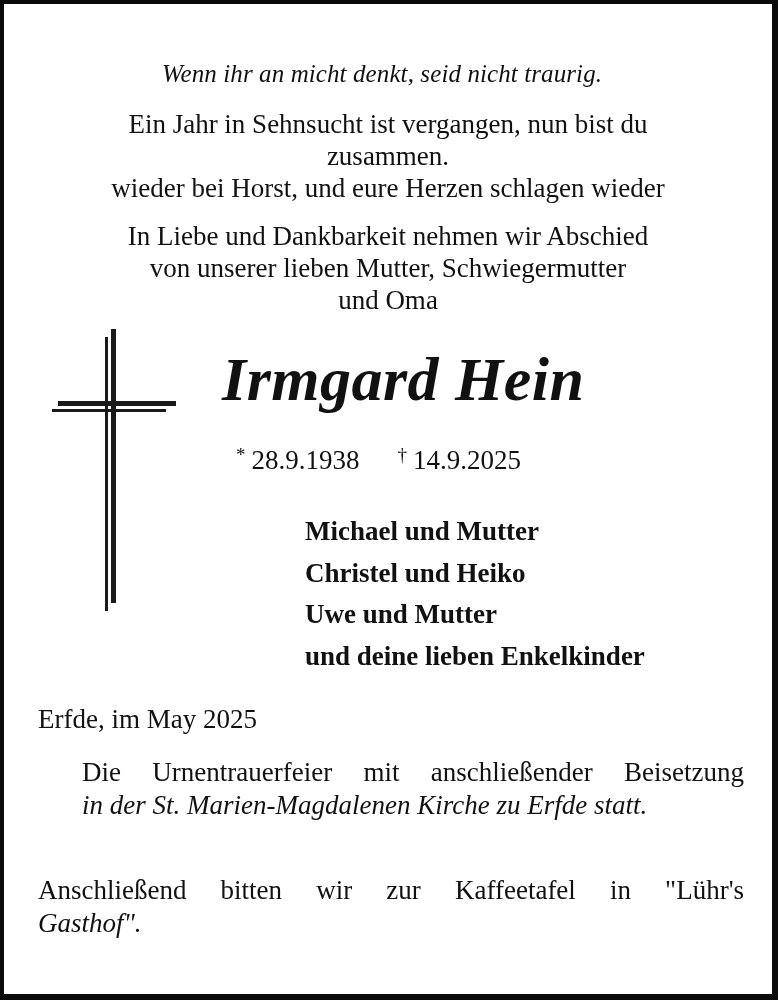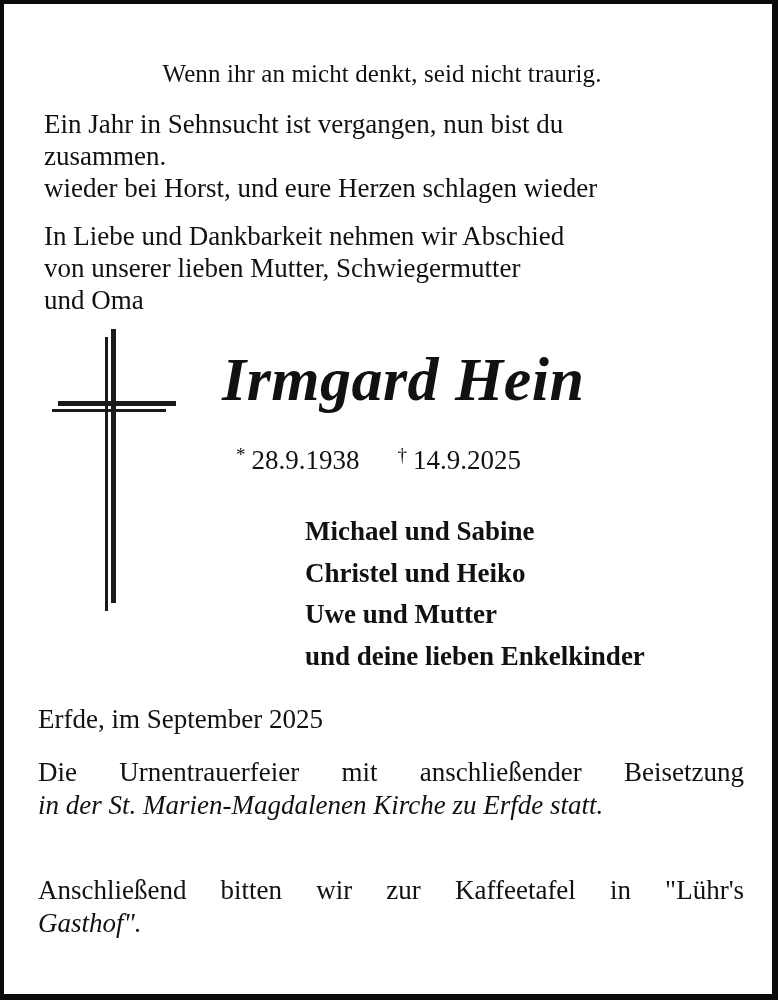--- a/index.html
+++ b/index.html
@@ -27,27 +27,28 @@
       font-family: "DejaVu Serif", "Liberation Serif", serif;
     }
     .serif {
       font-family: "Liberation Serif", "DejaVu Serif", serif;
     }
     .motto {
       position: absolute;
       left: 0; right: 12px;
       top: 56px;
       text-align: center;
+      font-style: italic;
       font-size: 25px;
       letter-spacing: 0.1px;
     }
     .block {
       position: absolute;
       left: 40px; right: 40px;
-      text-align: left;
+      text-align: center;
       font-size: 27px;
       line-height: 32px;
     }
     .block p { margin: 0; }
     .block-1 { top: 104px; }
     .block-2 { top: 216px; }
 
     .cross {
       position: absolute;
       left: 46px;
@@ -97,21 +98,21 @@
     }
     .para {
       position: absolute;
       left: 34px;
       right: 28px;
       font-size: 27px;
       line-height: 32.5px;
       text-align: justify;
       text-align-last: left;
     }
-    .para-1 { top: 752px; }
+    .para-1 { top: 752px; margin-left: 44px; }
     .para-2 { top: 870px; }
     .justify-line {
       display: block;
       text-align: justify;
       text-align-last: justify;
     }
     .last-line {
       display: block;
       text-align: center;
       font-style: italic;
@@ -149,27 +150,27 @@
     </svg>
   </div>
 
   <div class="name">Irmgard Hein</div>
 
   <div class="dates">
     <span class="sym">*</span><span>28.9.1938</span><span class="sym death">†</span><span>14.9.2025</span>
   </div>
 
   <div class="survivors">
-    <div>Michael und Sabine</div>
+    <div>Michael und Mutter</div>
     <div>Christel und Heiko</div>
     <div>Uwe und Mutter</div>
     <div>und deine lieben Enkelkinder</div>
   </div>
 
-  <div class="place">Erfde, im September 2025</div>
+  <div class="place">Erfde, im May 2025</div>
 
   <div class="para para-1">
     <span class="justify-line">Die Urnentrauerfeier mit anschließender Beisetzung</span>
     <span class="last-line">in der St. Marien-Magdalenen Kirche zu Erfde statt.</span>
   </div>
 
   <div class="para para-2">
     <span class="justify-line">Anschließend bitten wir zur Kaffeetafel in "Lühr's</span>
     <span class="last-line">Gasthof".</span>
   </div>

